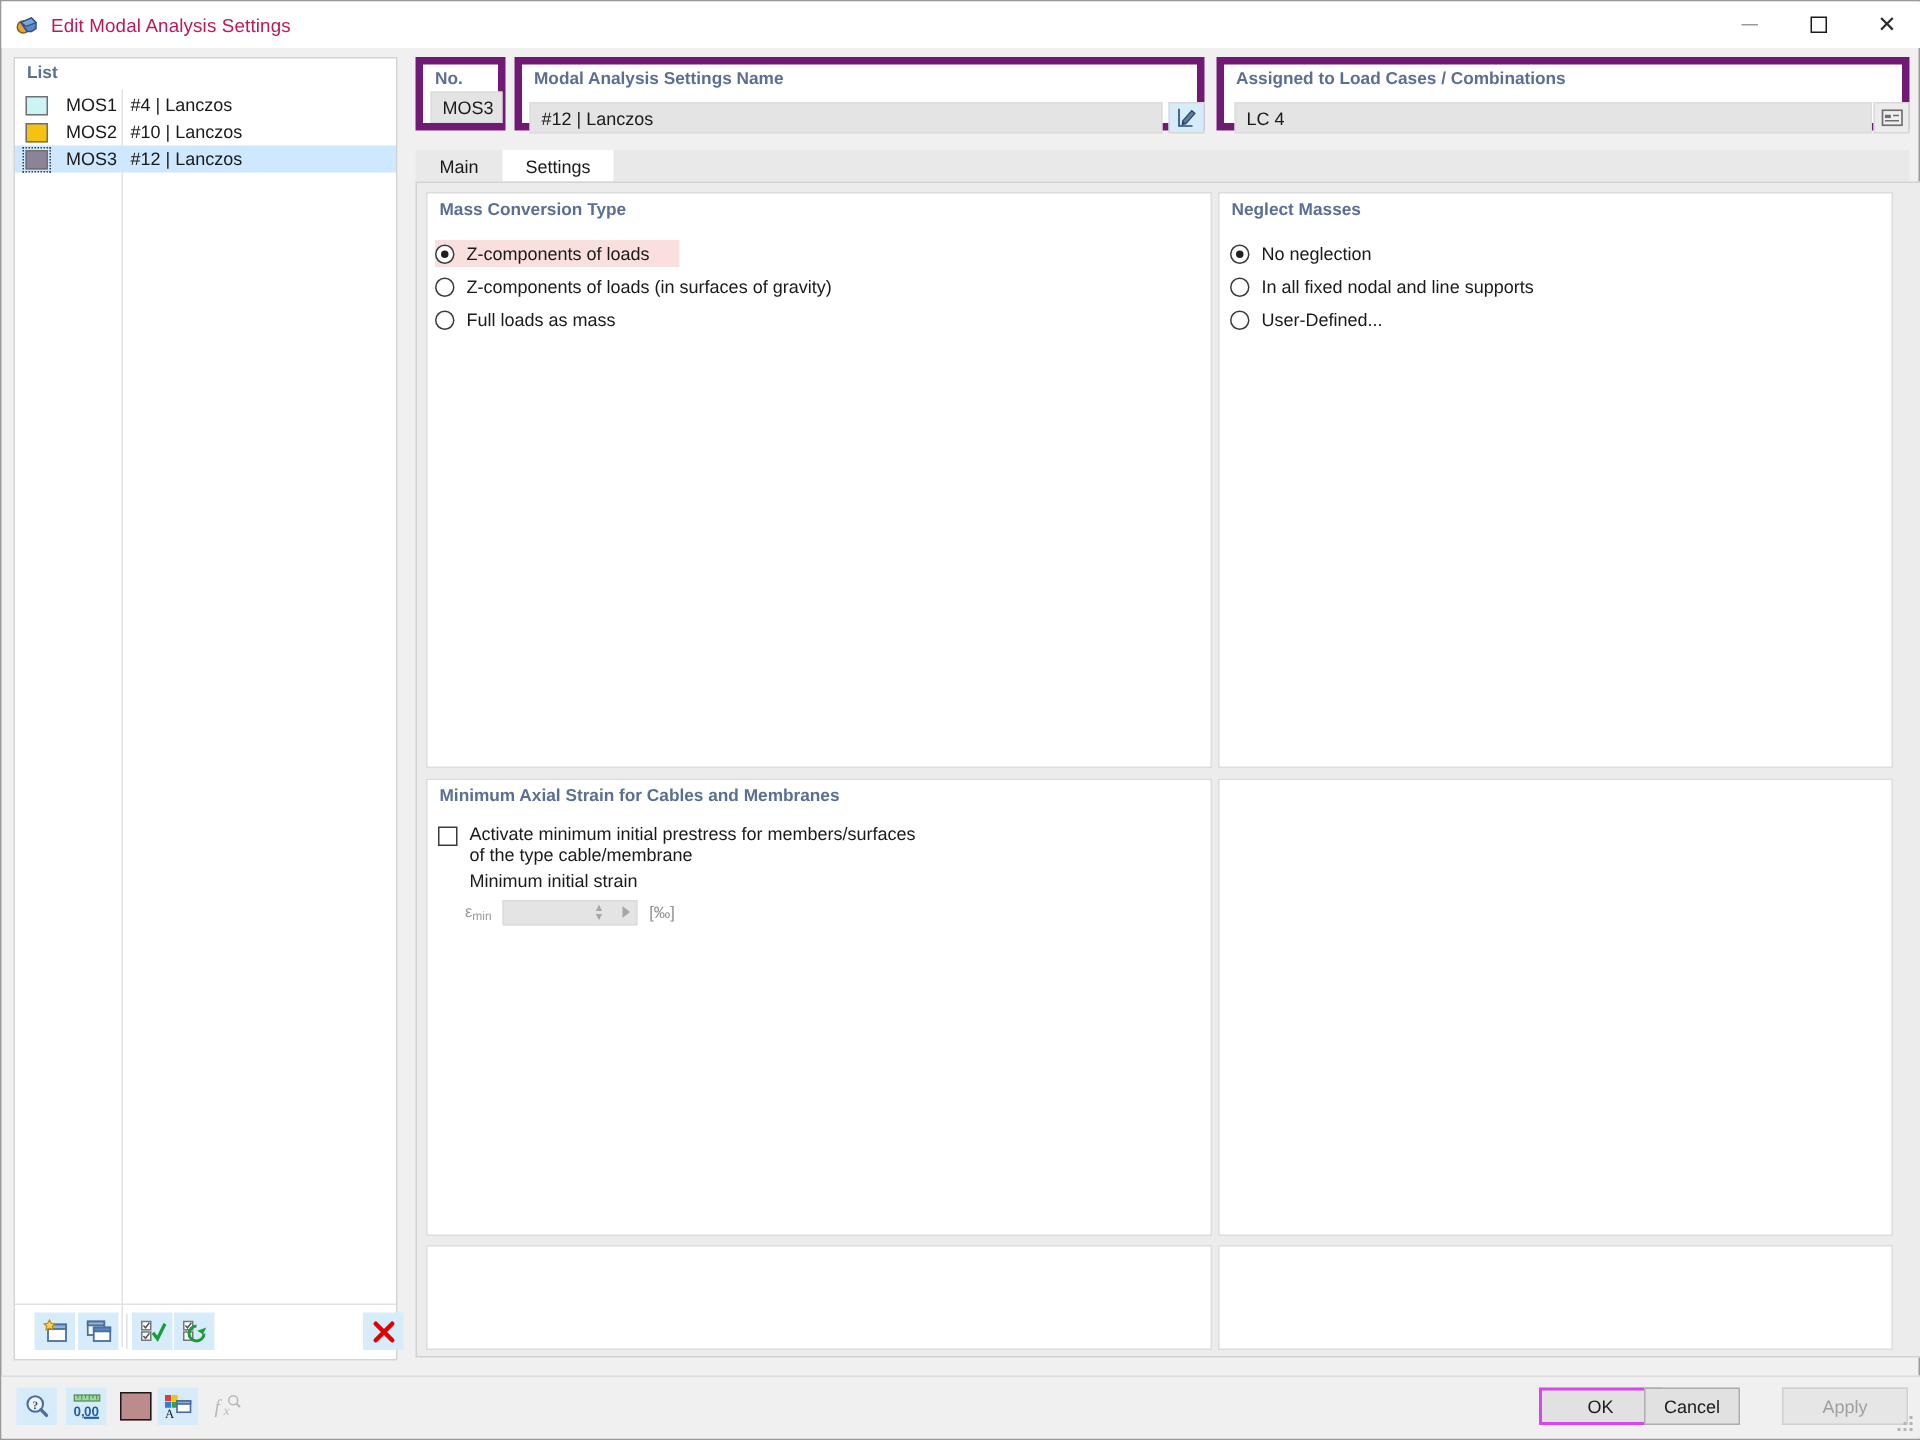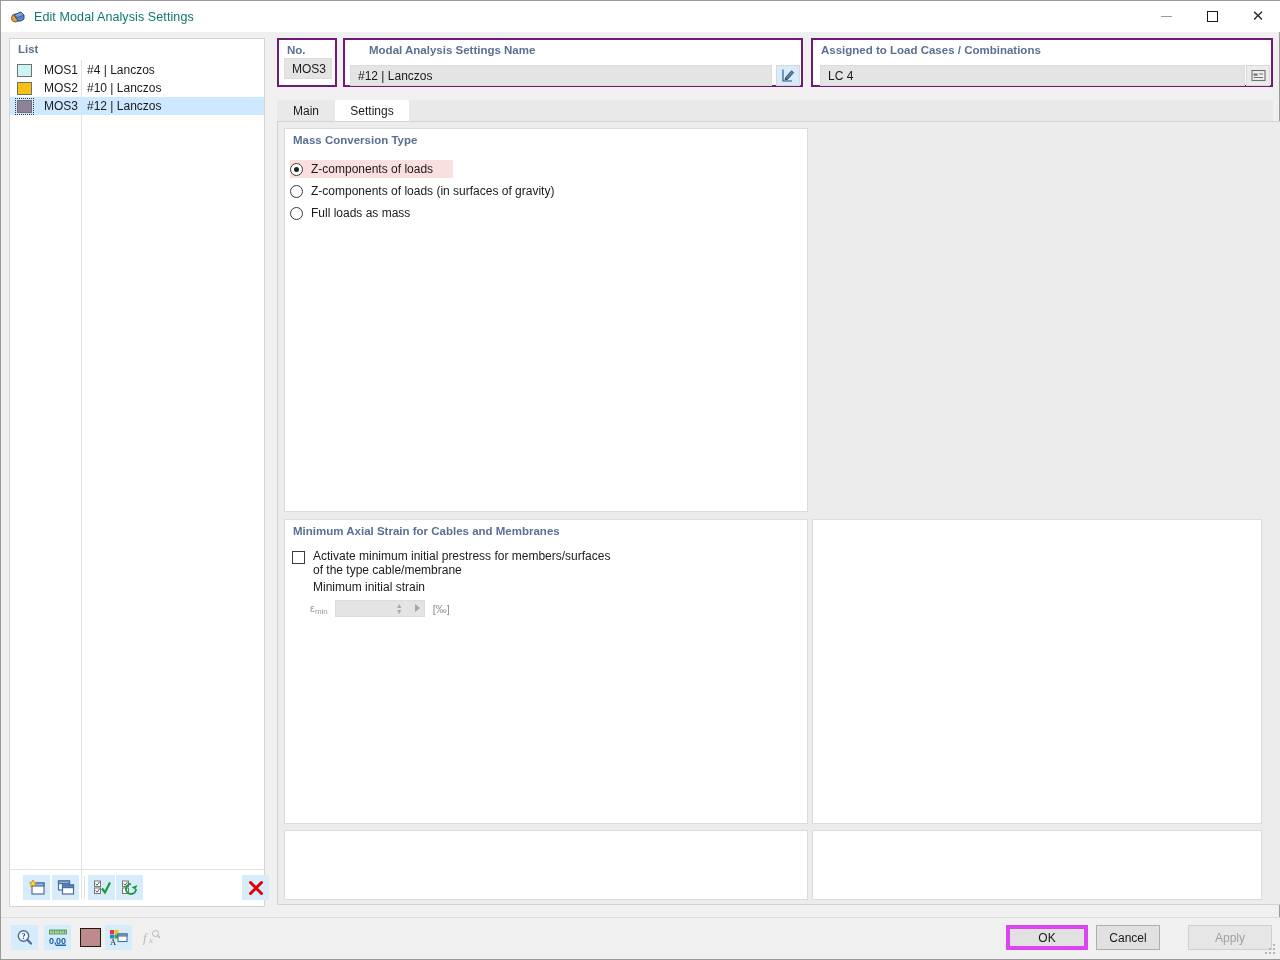--- a/index.html
+++ b/index.html
@@ -24,21 +24,21 @@
     position: absolute; left: 0; top: 0;
     width: 1280px; height: 31px;
     background: #ffffff;
     display: flex; align-items: center;
   }
   .title-icon {
     width: 16px; height: 16px; margin-left: 9px; margin-right: 8px;
     position: relative; flex: 0 0 auto;
   }
   .title-text {
-    font-size: 12.5px; color: #0f766e; letter-spacing: .1px;
+    font-size: 12.5px; color: #be185d; letter-spacing: .1px;
   }
   .win-controls {
     position: absolute; right: 0; top: 0; height: 31px; display: flex;
   }
   .win-btn {
     width: 46px; height: 31px;
     display: flex; align-items: center; justify-content: center;
     font-size: 12px; color: #2b2b2b;
   }
   .min-glyph { width: 11px; height: 1px; background: #9a9a9a; }
@@ -83,21 +83,21 @@
   }
   .tb-btn {
     position: absolute; top: 5px; width: 27px; height: 25px;
     background: #d7ecfb;
     display: flex; align-items: center; justify-content: center;
   }
   .tb-sep { position: absolute; top: 6px; width: 1px; height: 23px; background: #e0e0e0; }
 
   
   .field-card {
-    position: absolute; background: #fff; border: 2px solid #701a75;
+    position: absolute; background: #fff; border: 5px solid #701a75;
   }
   .field-label {
     color: #5b6f94; font-weight: bold; font-size: 11.5px;
     padding: 4px 0 0 8px;
   }
   .field-input {
     background: #e4e4e4; border: 1px solid #dcdcdc;
     height: 21px; font-size: 12px; color: #1a1a1a;
     display: flex; align-items: center; padding-left: 7px;
   }
@@ -177,21 +177,21 @@
     position: absolute; top: 7px; width: 27px; height: 25px;
     background: #d7ecfb;
     display:flex; align-items:center; justify-content:center;
   }
   .dlg-btn {
     position: absolute; top: 7px; height: 25px;
     background: #e1e1e1; border: 1px solid #adadad;
     font-size: 12px; color: #1a1a1a;
     display: flex; align-items: center; justify-content: center;
   }
-  .dlg-btn.primary { border: 4px solid #d946ef; background: #e1e1e1; }
+  .dlg-btn.primary { border: 2px solid #d946ef; background: #e1e1e1; margin-left: 20px; }
   .dlg-btn.disabled { color: #a0a0a0; border-color: #d0d0d0; background: #e6e6e6; }
   .grip {
     position: absolute; right: 4px; bottom: 3px; width: 12px; height: 12px;
   }
   .grip i {
     position: absolute; width: 2px; height: 2px; background: #b4b4b4;
   }
   .sub { font-size: 8px; vertical-align: -2px; }
 </style>
 </head>
@@ -285,21 +285,21 @@
         </svg>
       </div>
     </div>
   </div>
 
   <div class="field-card" style="left:276px; top:37px; width:60px; height:49px;">
     <div class="field-label">No.</div>
     <div class="field-input" style="margin:2px 5px 0 5px; height:21px; width:48px;">MOS3</div>
   </div>
 
-  <div class="field-card" style="left:342px; top:37px; width:460px; height:49px;padding-left:16px;">
+  <div class="field-card" style="left:342px; top:37px; width:460px; height:49px;">
     <div class="field-label">Modal Analysis Settings Name</div>
     <div class="field-input" style="position:absolute; left:5px; top:25px; width:422px;">#12 | Lanczos</div>
     <div class="icon-btn" style="position:absolute; left:431px; top:25px; width:24px; height:21px; background:#d7ecfb;">
       <svg width="15" height="15" viewBox="0 0 15 15">
         <path d="M2 1.5 L2 13 L11 13" stroke="#2d4a73" stroke-width="1.1" fill="none"></path>
         <path d="M4.5 9.6 L10.5 2.8 L12.6 4.6 L6.6 11.4 L4.2 12 Z" fill="#6a7b96" stroke="#2d4a73" stroke-width=".9"></path>
         <path d="M4.2 12 L4.5 9.6 L6.6 11.4 Z" fill="#2d4a73"></path>
       </svg>
     </div>
   </div>
@@ -334,20 +334,36 @@
       <div class="radio-row" style="left:5px; top:53px;">
         <span class="radio"></span>
         <span>Z-components of loads (in surfaces of gravity)</span>
       </div>
       <div class="radio-row" style="left:5px; top:75px;">
         <span class="radio"></span>
         <span>Full loads as mass</span>
       </div>
     </div>
 
+    <div class="panel" style="left:534px; top:6px; width:450px; height:384px;">
+      <div class="panel-title">Neglect Masses</div>
+
+      <div class="radio-row" style="left:7px; top:31px;">
+        <span class="radio checked"></span>
+        <span>No neglection</span>
+      </div>
+      <div class="radio-row" style="left:7px; top:53px;">
+        <span class="radio"></span>
+        <span>In all fixed nodal and line supports</span>
+      </div>
+      <div class="radio-row" style="left:7px; top:75px;">
+        <span class="radio"></span>
+        <span>User-Defined...</span>
+      </div>
+    </div>
 
     <div class="panel" style="left:6px; top:397px; width:524px; height:305px;padding-left:20px;">
       <div class="panel-title">Minimum Axial Strain for Cables and Membranes</div>
 
       <div style="position:absolute; left:7px; top:29px; display:flex; align-items:flex-start;">
         <span class="checkbox" style="margin-top:2px;"></span>
         <span style="margin-left:8px; line-height:14px;">
           <span>Activate minimum initial prestress for members/surfaces</span><br>
           <span>of the type cable/membrane</span>
         </span>

